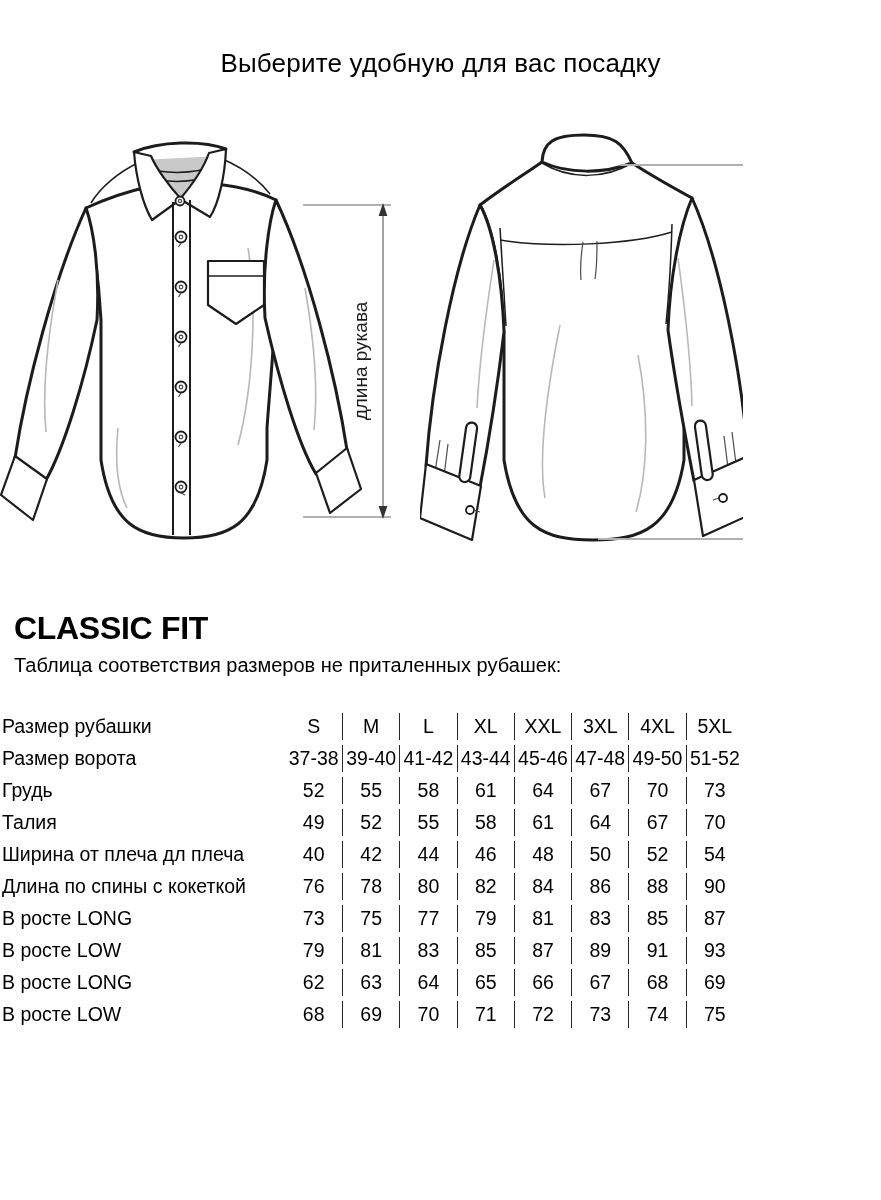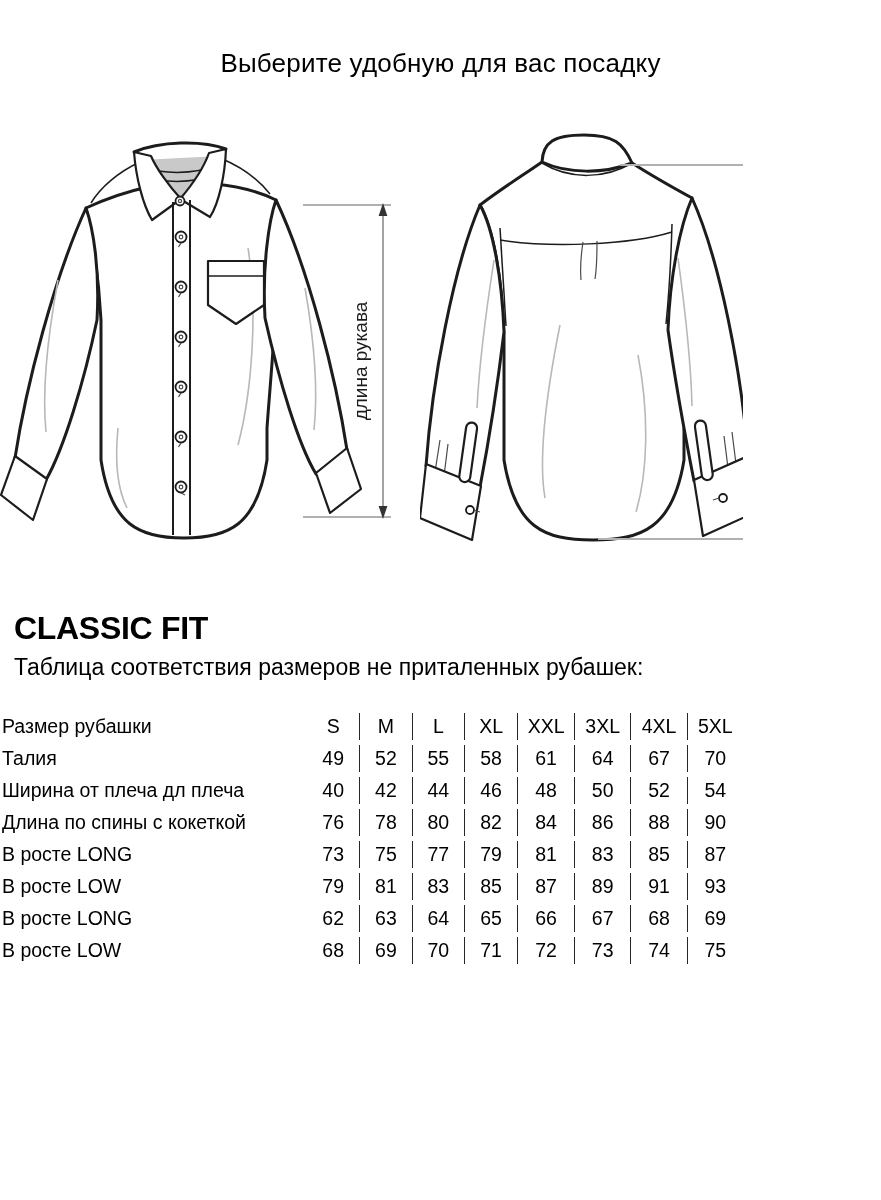--- a/index.html
+++ b/index.html
@@ -23,21 +23,21 @@
   }
   .fig{position:absolute;top:130px;}
   .fig.front{left:0;}
   .fig.back{left:420px;}
   .heading{
     position:absolute;left:14px;top:610px;
     font-size:32px;font-weight:800;letter-spacing:-0.3px;
   }
   .caption{
     position:absolute;left:14px;top:654px;
-    font-size:23px;font-weight:400;
+    font-size:20px;font-weight:400;
   }
   table.sizes{
     position:absolute;left:2px;top:708px;
     border-collapse:separate;border-spacing:0 5px;
     font-size:19.5px;line-height:27px;
   }
   table.sizes td{height:27px;padding:0;white-space:nowrap;}
   td.row-label{width:331px;text-align:left;}
   td.cell{width:65px;text-align:center;border-left:1.4px solid var(--divider);}
   td.cell.first{border-left:none;}
@@ -197,20 +197,42 @@
           <td class="cell first">S</td>
           <td class="cell">M</td>
           <td class="cell">L</td>
           <td class="cell">XL</td>
           <td class="cell">XXL</td>
           <td class="cell">3XL</td>
           <td class="cell">4XL</td>
           <td class="cell">5XL</td>
         </tr>
         <tr>
+          <td class="row-label">Размер ворота</td>
+          <td class="cell first">37-38</td>
+          <td class="cell">39-40</td>
+          <td class="cell">41-42</td>
+          <td class="cell">43-44</td>
+          <td class="cell">45-46</td>
+          <td class="cell">47-48</td>
+          <td class="cell">49-50</td>
+          <td class="cell">51-52</td>
+        </tr>
+        <tr>
+          <td class="row-label">Грудь</td>
+          <td class="cell first">52</td>
+          <td class="cell">55</td>
+          <td class="cell">58</td>
+          <td class="cell">61</td>
+          <td class="cell">64</td>
+          <td class="cell">67</td>
+          <td class="cell">70</td>
+          <td class="cell">73</td>
+        </tr>
+        <tr>
           <td class="row-label">Талия</td>
           <td class="cell first">49</td>
           <td class="cell">52</td>
           <td class="cell">55</td>
           <td class="cell">58</td>
           <td class="cell">61</td>
           <td class="cell">64</td>
           <td class="cell">67</td>
           <td class="cell">70</td>
         </tr>

